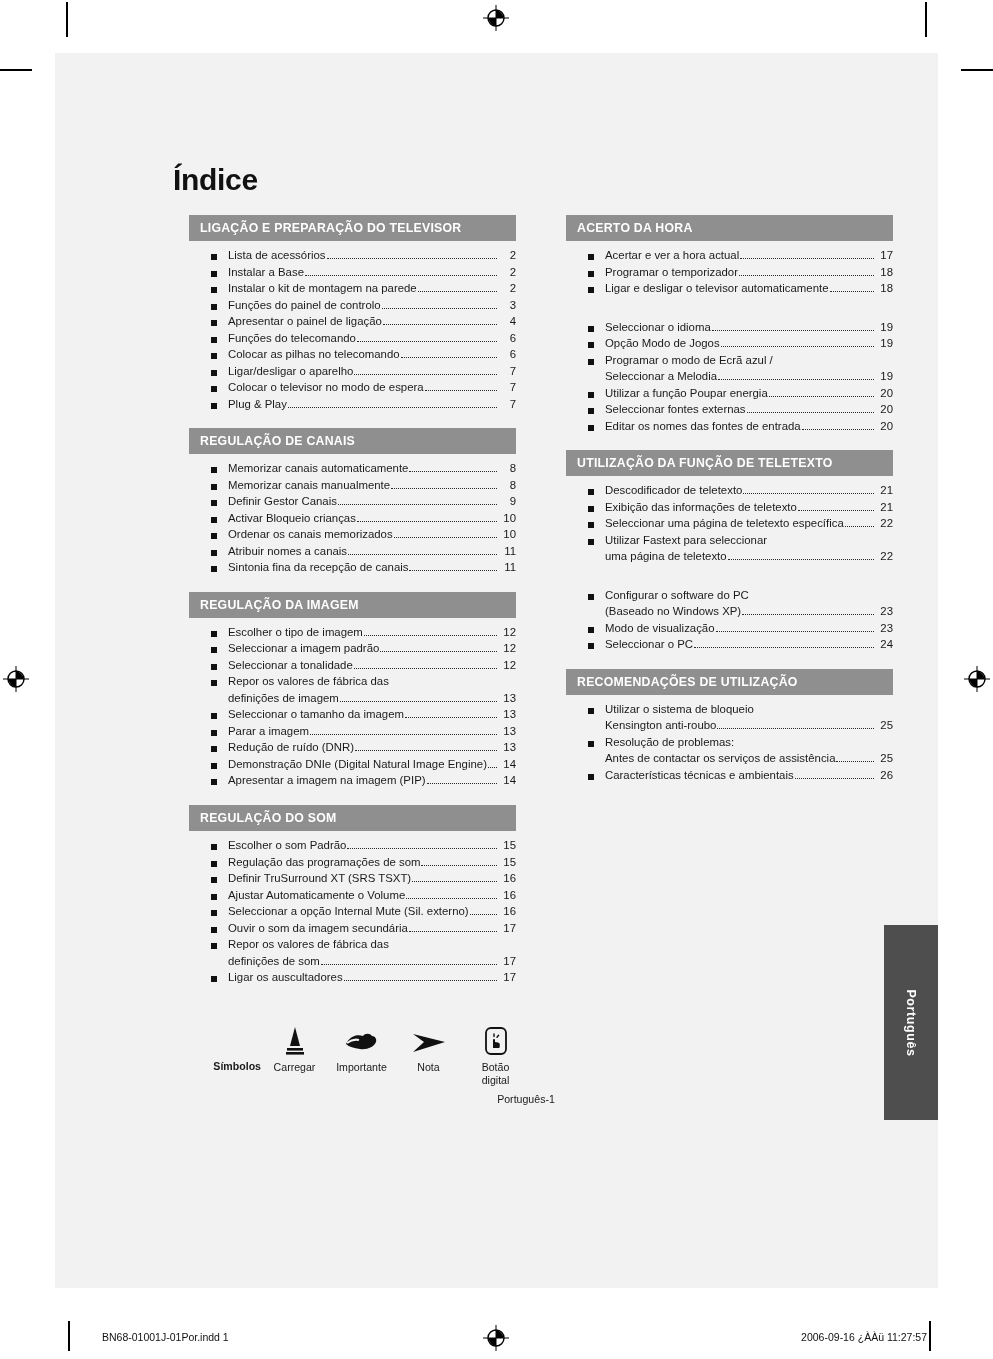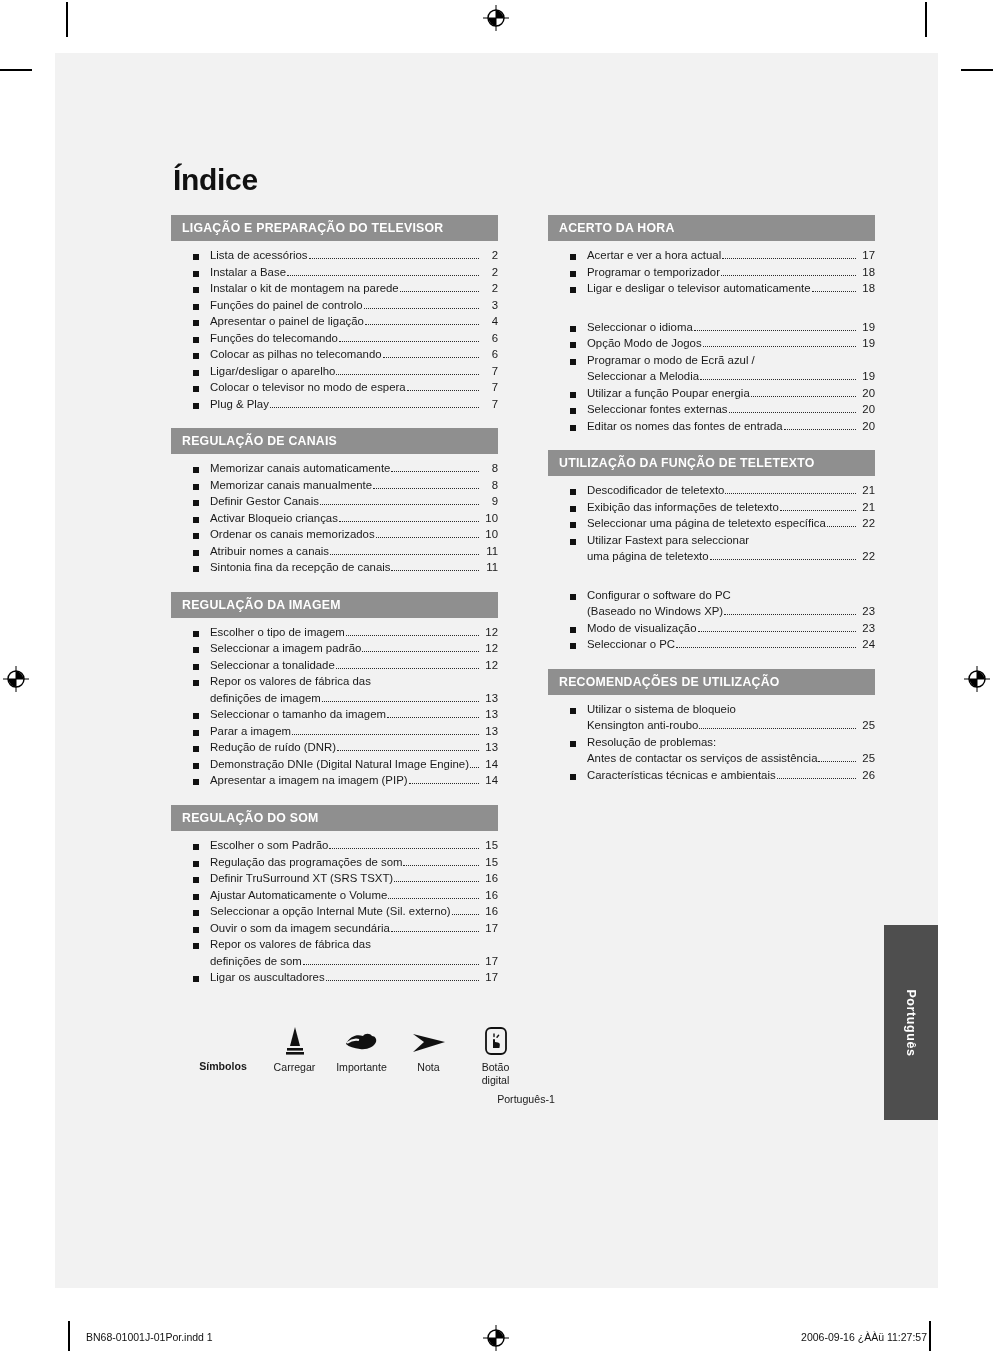--- a/index.html
+++ b/index.html
@@ -64,20 +64,21 @@
     font-weight: bold;
     color: #111111;
     letter-spacing: -0.3px;
     margin: 0 0 18px 2px;
   }
 
   #columns {
     display: flex;
     gap: 50px;
     align-items: flex-start;
+    justify-content: center;
   }
   .column { width: 327px; flex: 0 0 327px; }
 
   
   .section { margin-bottom: 13px; }
   .section-header {
     background: #8f8f8f;
     color: #ffffff;
     font-size: 12.3px;
     font-weight: bold;
@@ -137,21 +138,21 @@
   }
   .sym {
     width: 67px;
     text-align: center;
     font-size: 10.6px;
     color: #1a1a1a;
   }
   .sym.title-cell {
     font-weight: bold;
     padding-top: 38px;
-    text-align: center;
+    text-align: right;
     width: 76px;
   }
   .sym .glyph {
     height: 34px;
     display: flex;
     align-items: flex-end;
     justify-content: center;
     margin-bottom: 5px;
   }
   .sym .cap { line-height: 1.25; }
@@ -165,21 +166,21 @@
   }
 
   
   #bottom-strip {
     position: absolute;
     left: 0; top: 1316px;
     width: 993px; height: 43px;
     font-size: 10.5px;
     color: #111111;
   }
-  #bottom-strip .file-ref { position: absolute; left: 86px; top: 15px; white-space: nowrap; }
+  #bottom-strip .file-ref { position: absolute; left: 102px; top: 15px; white-space: nowrap; }
   #bottom-strip .stamp { position: absolute; right: 66px; top: 15px; white-space: nowrap; }
   #bottom-strip .rule-l { position: absolute; left: 68px; top: 5px; width: 2px; height: 30px; background: #000; }
   #bottom-strip .rule-r { position: absolute; right: 62px; top: 5px; width: 2px; height: 30px; background: #000; }
 </style>
 </head>
 <body>
 
 <div id="page">
 
   <div class="crop v" style="left:66px; top:2px;"></div>

